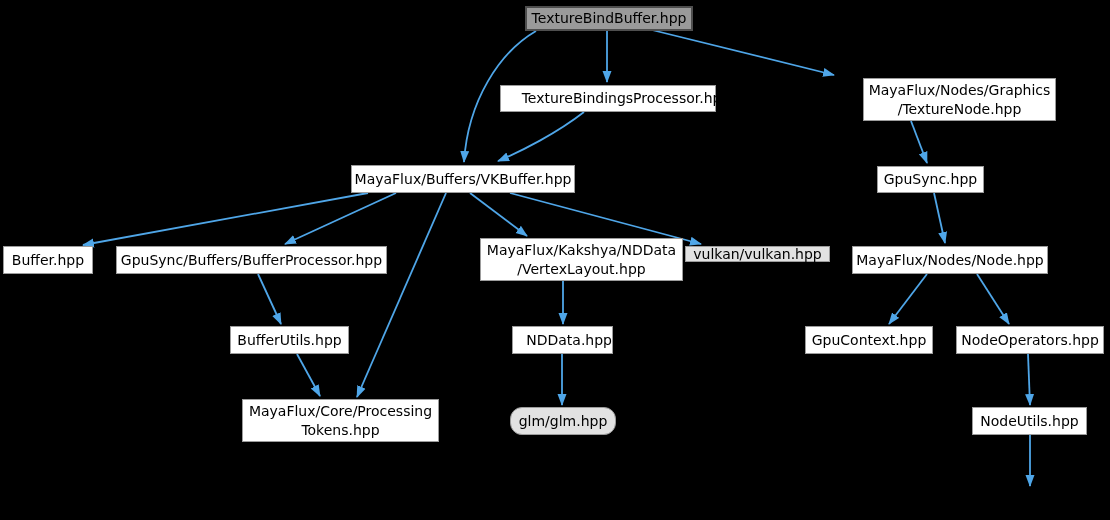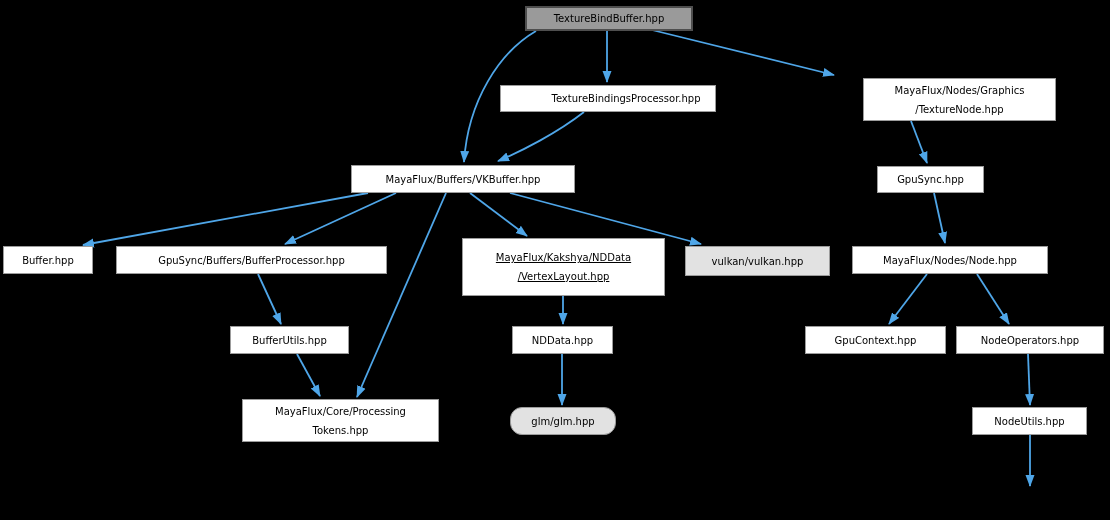--- a/index.html
+++ b/index.html
@@ -21,21 +21,21 @@
     top: 0;
     width: 1110px;
     height: 520px;
   }
   .node {
     position: absolute;
     box-sizing: border-box;
     background: #ffffff;
     border: 1px solid #9c9c9c;
     color: #000000;
-    font-size: 10px;
+    font-size: 14px;
     line-height: 19px;
     display: flex;
     align-items: center;
     justify-content: center;
     text-align: center;
     white-space: pre-line;
     cursor: pointer;
   }
   .node.current {
     background: #9a9a9a;
@@ -107,42 +107,42 @@
   </div>
 
   <div class="node" style="left:3px; top:246px; width:90px; height:28px;">
     <span>Buffer.hpp</span>
   </div>
 
   <div class="node" style="left:116px; top:246px; width:271px; height:28px;">
     <span>GpuSync/Buffers/BufferProcessor.hpp</span>
   </div>
 
-  <div class="node" style="left:462px; top:238px; width:203px; height:58px;text-decoration:underline;">
+  <div class="node" style="left:480px; top:238px; width:203px; height:43px;">
     <span>MayaFlux/Kakshya/NDData
 /VertexLayout.hpp</span>
   </div>
 
-  <div class="node external" style="left:685px; top:246px; width:145px; height:30px;">
+  <div class="node external" style="left:685px; top:246px; width:145px; height:16px;">
     <span>vulkan/vulkan.hpp</span>
   </div>
 
   <div class="node" style="left:852px; top:246px; width:196px; height:28px;">
     <span>MayaFlux/Nodes/Node.hpp</span>
   </div>
 
   <div class="node" style="left:230px; top:326px; width:119px; height:28px;">
     <span>BufferUtils.hpp</span>
   </div>
 
-  <div class="node" style="left:512px; top:326px; width:101px; height:28px;">
+  <div class="node" style="left:512px; top:326px; width:101px; height:28px;justify-content:flex-end;">
     <span>NDData.hpp</span>
   </div>
 
-  <div class="node" style="left:805px; top:326px; width:141px; height:28px;">
+  <div class="node" style="left:805px; top:326px; width:128px; height:28px;">
     <span>GpuContext.hpp</span>
   </div>
 
   <div class="node" style="left:956px; top:326px; width:148px; height:28px;">
     <span>NodeOperators.hpp</span>
   </div>
 
   <div class="node" style="left:242px; top:399px; width:197px; height:43px;">
     <span>MayaFlux/Core/Processing
 Tokens.hpp</span>

